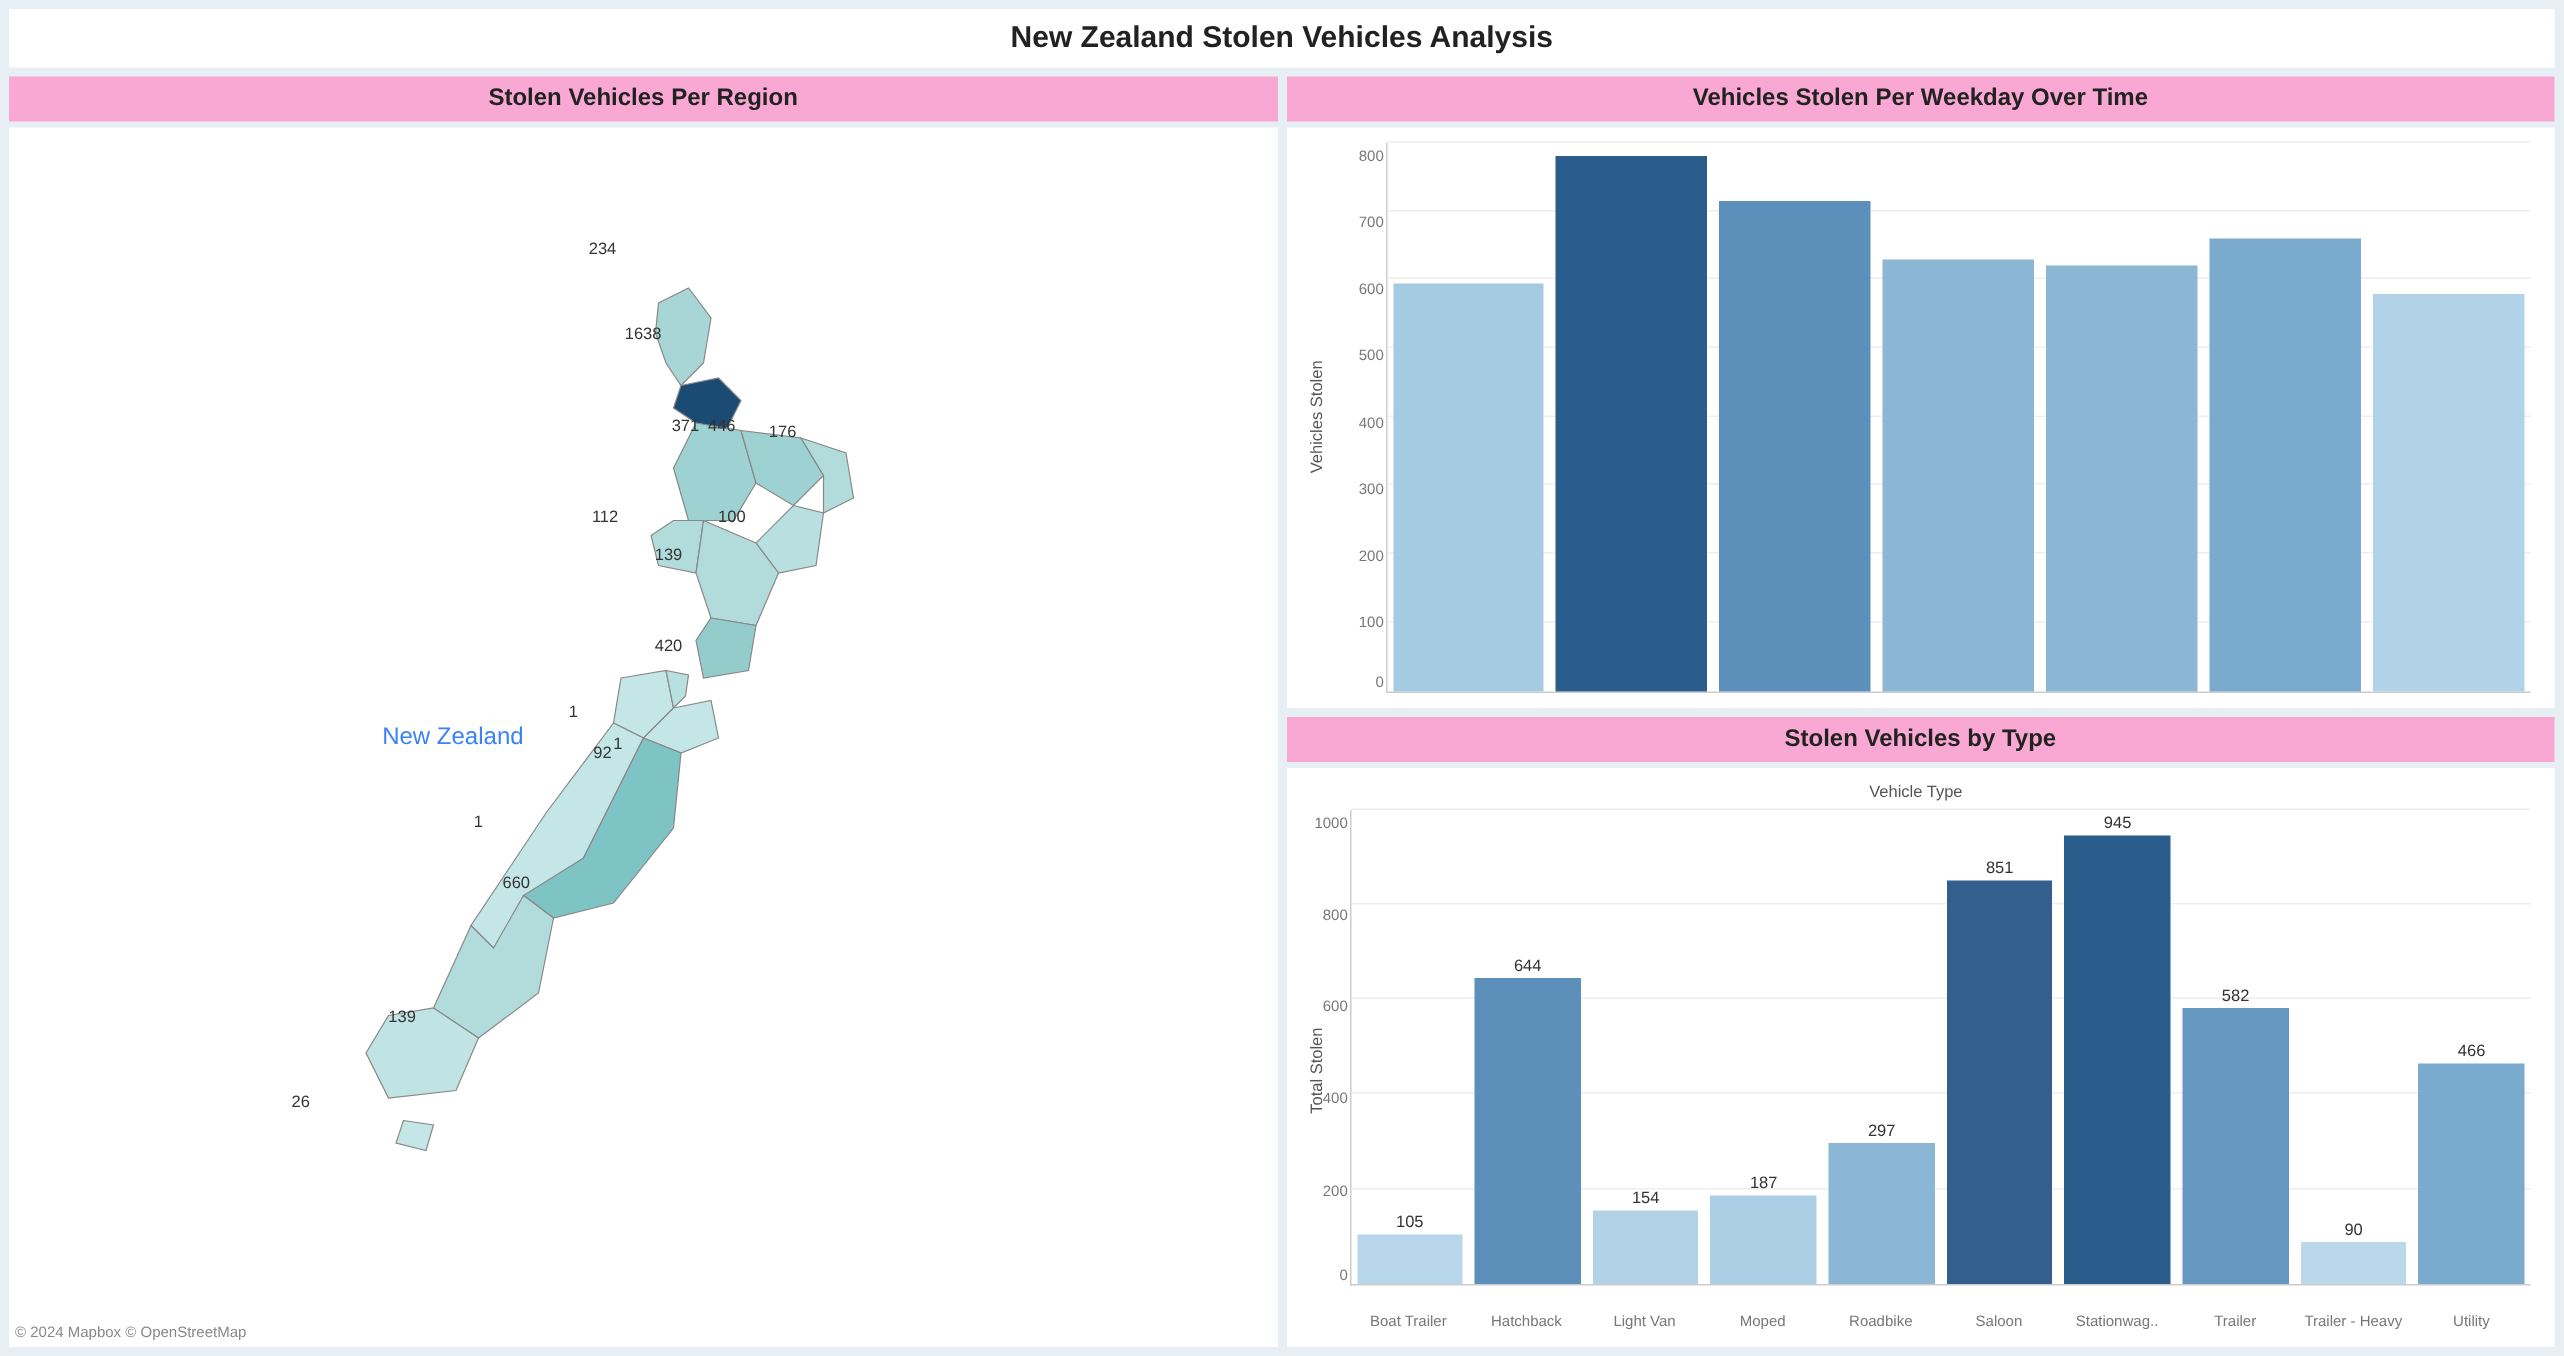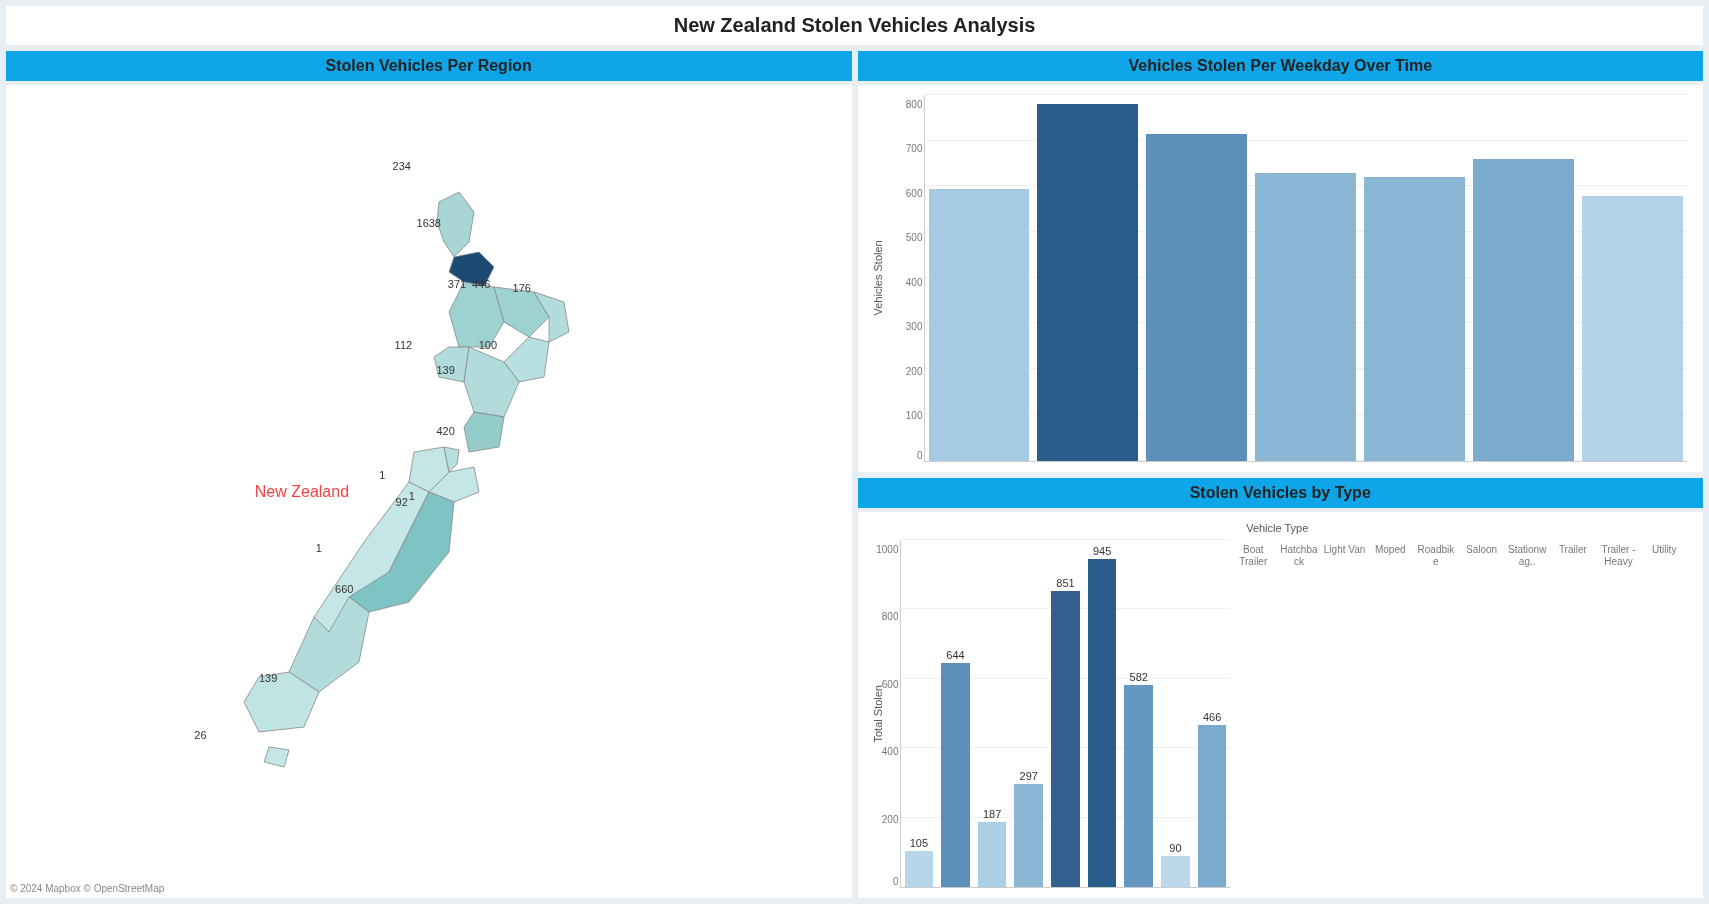--- a/index.html
+++ b/index.html
@@ -41,21 +41,21 @@
     min-height: 0;
   }
   .right-panel {
     flex: 1;
     display: flex;
     flex-direction: column;
     gap: 6px;
     min-height: 0;
   }
   .panel-title {
-    background: #0ea5e9;
+    background: #f9a8d4;
     text-align: center;
     padding: 6px;
     font-size: 16px;
     font-weight: 700;
     color: #222;
   }
   .panel-body {
     flex: 1;
     background: #fff;
     position: relative;
@@ -76,21 +76,21 @@
     position: absolute;
     font-size: 11px;
     color: #333;
     font-weight: 500;
     transform: translate(-50%, -50%);
     pointer-events: none;
   }
   .map-bg-label {
     position: absolute;
     font-size: 16px;
-    color: #ef4444;
+    color: #3b82f6;
     font-weight: 400;
     transform: translate(-50%, -50%);
     pointer-events: none;
   }
   .attribution {
     position: absolute;
     bottom: 4px;
     left: 4px;
     font-size: 10px;
     color: #888;
@@ -125,22 +125,23 @@
     writing-mode: vertical-rl;
     transform: rotate(180deg);
     font-size: 11px;
     color: #555;
     text-align: center;
     padding-right: 4px;
   }
   .plot {
     flex: 1;
     display: flex;
-    flex-direction: row;
-    min-height: 0;
+    flex-direction: column;
+    min-height: 0;
+    gap: 15px;
   }
   .bars-row {
     flex: 1;
     display: flex;
     align-items: stretch;
     border-left: 1px solid #ccc;
     border-bottom: 1px solid #ccc;
     position: relative;
     min-height: 0;
   }
@@ -333,20 +334,24 @@
                   <div class="tick-line" style="bottom: 20%;"></div>
                   <div class="bar-cell">
                     <div class="bar-value">105</div>
                     <div class="bar" style="height: 10.5%; background: rgb(183, 214, 234);"></div>
                   </div>
                   <div class="bar-cell">
                     <div class="bar-value">644</div>
                     <div class="bar" style="height: 64.4%; background: rgb(92, 143, 186);"></div>
                   </div>
                   <div class="bar-cell">
+                    <div class="bar-value">154</div>
+                    <div class="bar" style="height: 15.4%; background: rgb(177, 210, 231);"></div>
+                  </div>
+                  <div class="bar-cell">
                     <div class="bar-value">187</div>
                     <div class="bar" style="height: 18.7%; background: rgb(171, 207, 229);"></div>
                   </div>
                   <div class="bar-cell">
                     <div class="bar-value">297</div>
                     <div class="bar" style="height: 29.7%; background: rgb(139, 182, 212);"></div>
                   </div>
                   <div class="bar-cell">
                     <div class="bar-value">851</div>
                     <div class="bar" style="height: 85.1%; background: rgb(51, 95, 142);"></div>

